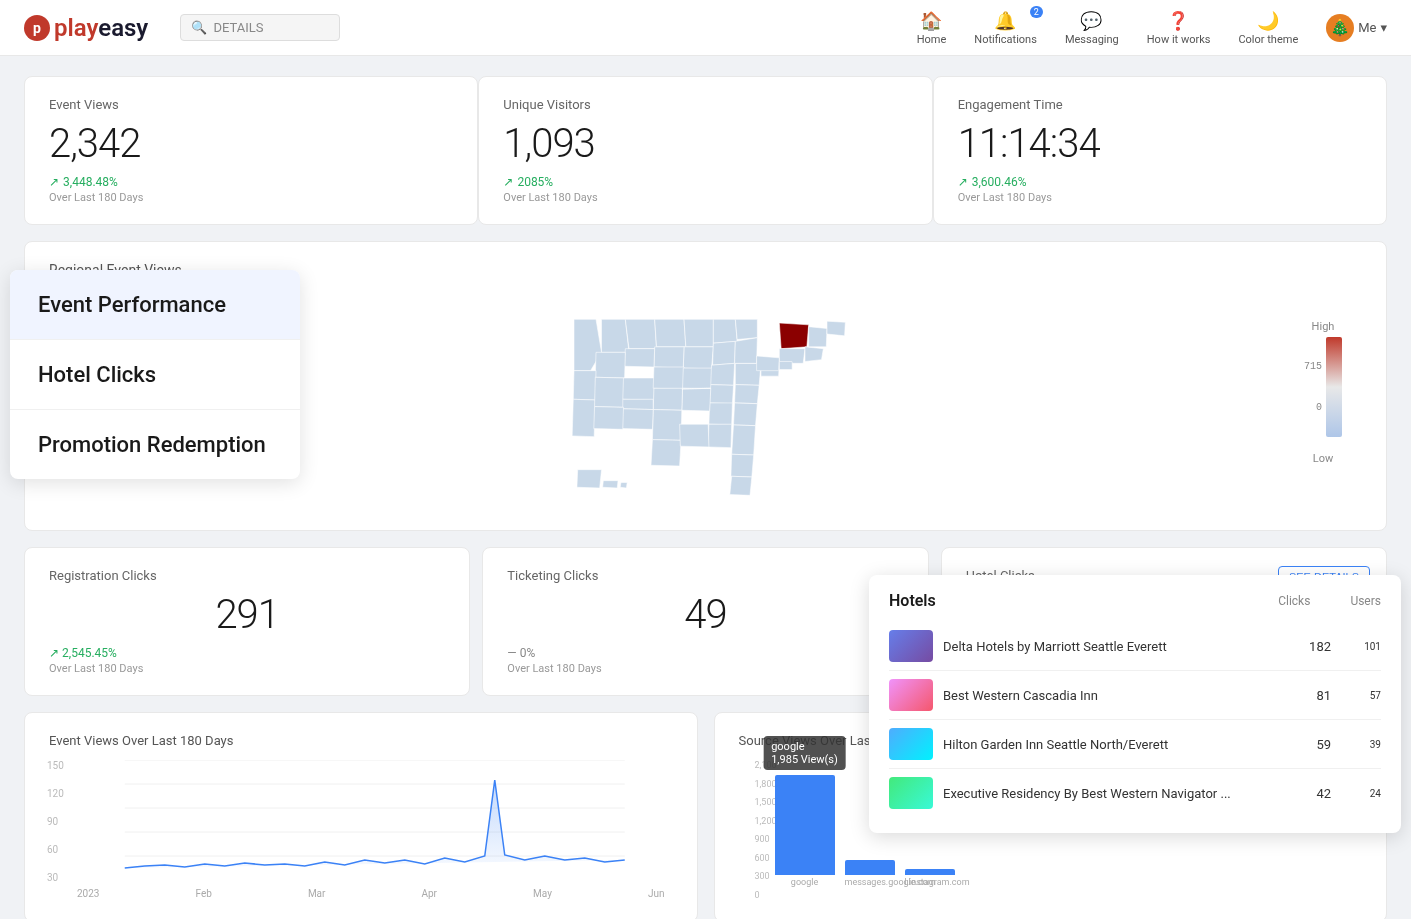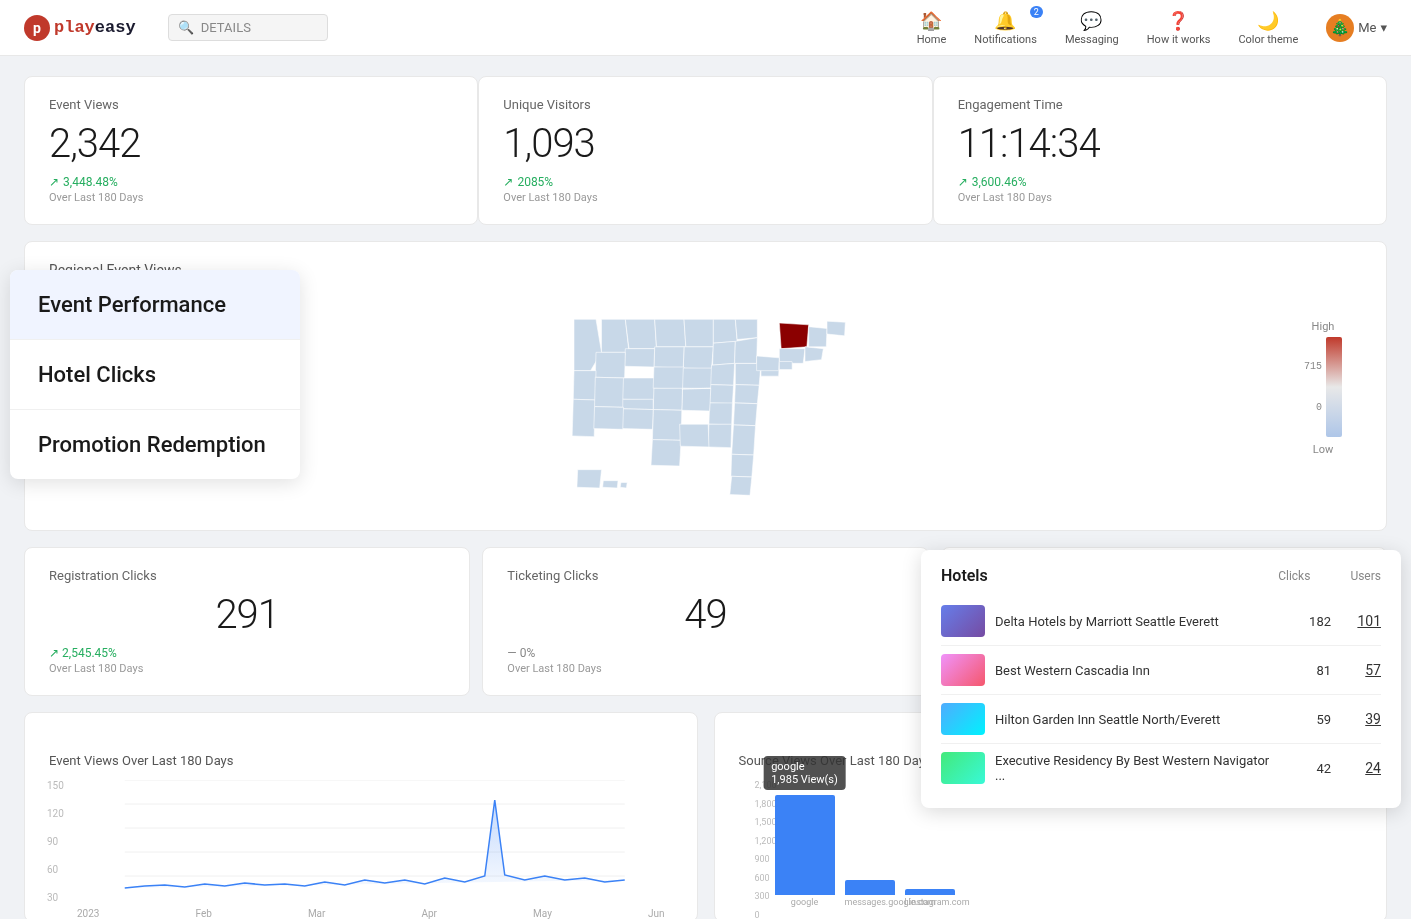--- a/index.html
+++ b/index.html
@@ -35,24 +35,23 @@
       background: #c0392b;
       border-radius: 50%;
       display: flex;
       align-items: center;
       justify-content: center;
       color: #fff;
       font-size: 14px;
       font-weight: bold;
     }
     .nav-logo-text {
-      font-size: 17px;
+      font-size: 24px;
       font-weight: 600;
       color: #1a1a2e;
-      font-family: Liberation Mono, monospace;
     }
     .nav-logo-text span { color: #c0392b; }
     .nav-search {
       display: flex;
       align-items: center;
       gap: 6px;
       background: #f5f5f5;
       border: 1px solid #ddd;
       border-radius: 4px;
       padding: 5px 10px;
@@ -179,21 +178,21 @@
       align-items: center;
       gap: 4px;
     }
     .map-legend-high { font-size: 11px; color: #888; }
     .map-legend-bar {
       width: 16px;
       height: 100px;
       background: linear-gradient(to bottom, #c0392b, #e8e8e8, #aec6e8);
       border-radius: 2px;
     }
-    .map-legend-low { font-size: 11px; color: #888; margin-top: 2px; text-align: right; }
+    .map-legend-low { font-size: 11px; color: #888; margin-top: 11px; text-align: right; }
 
     
     .stats-row {
       display: grid;
       grid-template-columns: 1fr 1fr 1fr;
       gap: 12px;
       margin-bottom: 16px;
     }
     .stat-card {
       background: #fff;
@@ -245,21 +244,20 @@
       border: 1px solid #e8e8e8;
       padding: 20px 24px;
       height: 210px;
       position: relative;
       overflow: hidden;
     }
     .chart-title {
       font-size: 13px;
       color: #555;
       margin-bottom: 12px;
-      margin-top: 20px;
     }
 
     
     .dropdown-menu {
       position: absolute;
       left: 10px;
       top: 270px;
       background: #fff;
       border-radius: 8px;
       box-shadow: 0 4px 20px rgba(0,0,0,0.12);
@@ -275,25 +273,25 @@
       cursor: pointer;
       border-bottom: 1px solid #f0f0f0;
     }
     .dropdown-item:last-child { border-bottom: none; }
     .dropdown-item.active { background: #f0f4ff; }
 
     
     .hotels-popup {
       position: absolute;
       right: 10px;
-      top: 550px;
+      top: 575px;
       background: #fff;
       border-radius: 8px;
       box-shadow: 0 4px 20px rgba(0,0,0,0.15);
-      width: 480px;
+      width: 532px;
       z-index: 200;
       padding: 16px 20px;
     }
     .hotels-header {
       display: flex;
       justify-content: space-between;
       align-items: center;
       margin-bottom: 12px;
     }
     .hotels-title { font-size: 16px; font-weight: 600; color: #1a1a1a; }
@@ -309,21 +307,21 @@
     .hotel-img {
       width: 44px;
       height: 32px;
       border-radius: 4px;
       object-fit: cover;
       background: #ccc;
       flex-shrink: 0;
     }
     .hotel-name { font-size: 13px; color: #333; flex: 1; }
     .hotel-clicks { font-size: 13px; color: #333; width: 50px; text-align: right; }
-    .hotel-users { font-size: 14px; color: #333; width: 40px; text-align: right; text-decoration: underline; }
+    .hotel-users { font-size: 10px; color: #333; width: 40px; text-align: right; }
 
     
     .chart-tooltip {
       position: absolute;
       background: rgba(50,50,50,0.85);
       color: #fff;
       border-radius: 4px;
       padding: 4px 8px;
       font-size: 11px;
       pointer-events: none;

